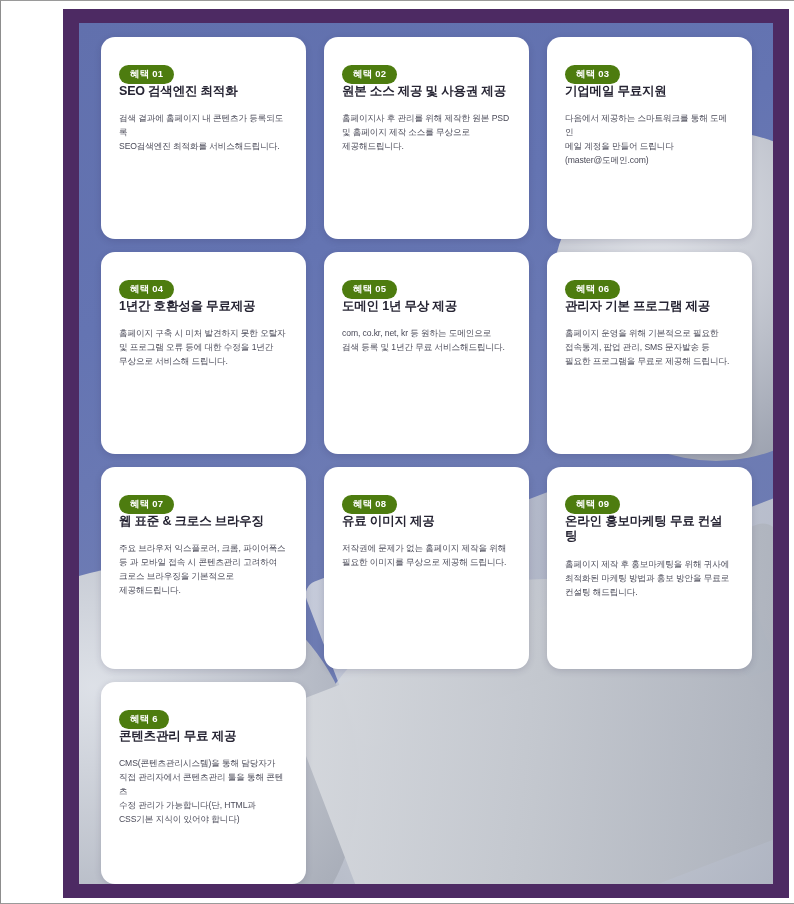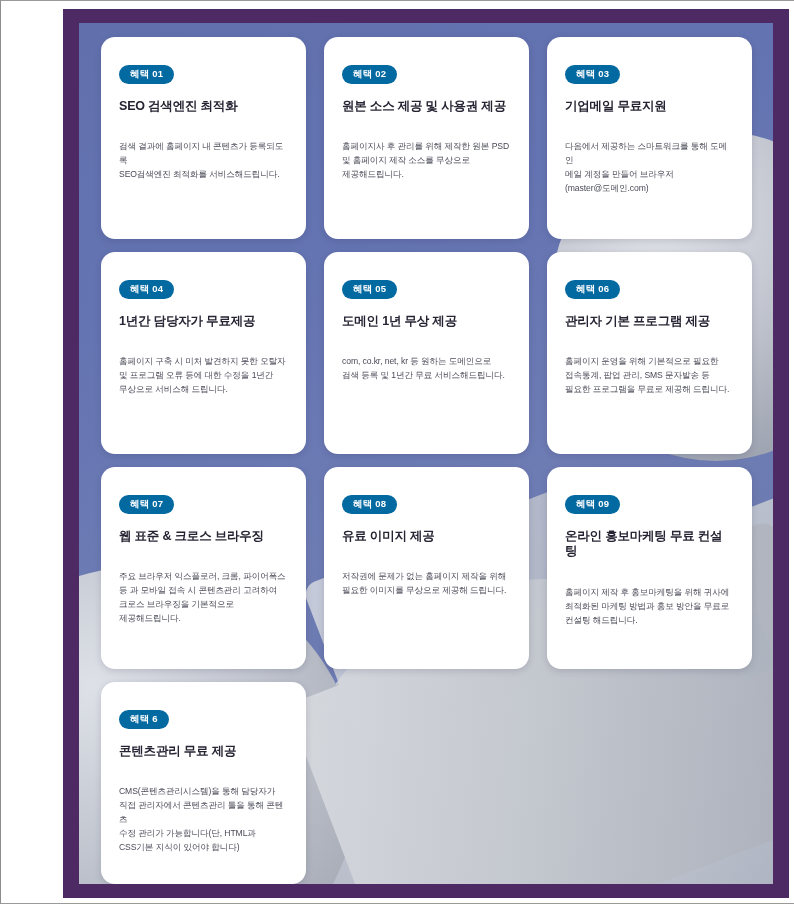--- a/index.html
+++ b/index.html
@@ -122,41 +122,40 @@
   .card {
     background: #ffffff;
     border-radius: 14px;
     padding: 26px 18px 18px 18px;
     box-shadow: 0 2px 7px rgba(40, 30, 70, .16);
     overflow: hidden;
   }
 
   .badge {
     display: inline-block;
-    background: #0369a1;
+    background: #4d7c0f;
     color: #ffffff;
     font-size: 9.5px;
     font-weight: bold;
     letter-spacing: .2px;
     border-radius: 11px;
     padding: 4px 11px 5px 11px;
     line-height: 1;
   }
 
   .card-title {
-    margin-top: 15px;
     font-size: 12.5px;
     font-weight: bold;
     color: #262433;
     letter-spacing: -.2px;
     line-height: 1.25;
   }
 
   .card-desc {
-    margin-top: 26px;
+    margin-top: 13px;
     font-size: 8.6px;
     color: #4a4a58;
     line-height: 1.62;
     letter-spacing: -.1px;
     white-space: pre-line;
   }
 </style>
 </head>
 <body>
 
@@ -186,27 +185,27 @@
           <div class="card-title">원본 소스 제공 및 사용권 제공</div>
           <div class="card-desc">홈페이지사 후 관리를 위해 제작한 원본 PSD
 및 홈페이지 제작 소스를 무상으로
 제공해드립니다.</div>
         </div>
 
         <div class="card">
           <div class="badge">혜택 03</div>
           <div class="card-title">기업메일 무료지원</div>
           <div class="card-desc">다음에서 제공하는 스마트워크를 통해 도메인
-메일 계정을 만들어 브라우저
+메일 계정을 만들어 드립니다
 (master@도메인.com)</div>
         </div>
 
         <div class="card">
           <div class="badge">혜택 04</div>
-          <div class="card-title">1년간 담당자가 무료제공</div>
+          <div class="card-title">1년간 호환성을 무료제공</div>
           <div class="card-desc">홈페이지 구축 시 미처 발견하지 못한 오탈자
 및 프로그램 오류 등에 대한 수정을 1년간
 무상으로 서비스해 드립니다.</div>
         </div>
 
         <div class="card">
           <div class="badge">혜택 05</div>
           <div class="card-title">도메인 1년 무상 제공</div>
           <div class="card-desc">com, co.kr, net, kr 등 원하는 도메인으로
 검색 등록 및 1년간 무료 서비스해드립니다.</div>

